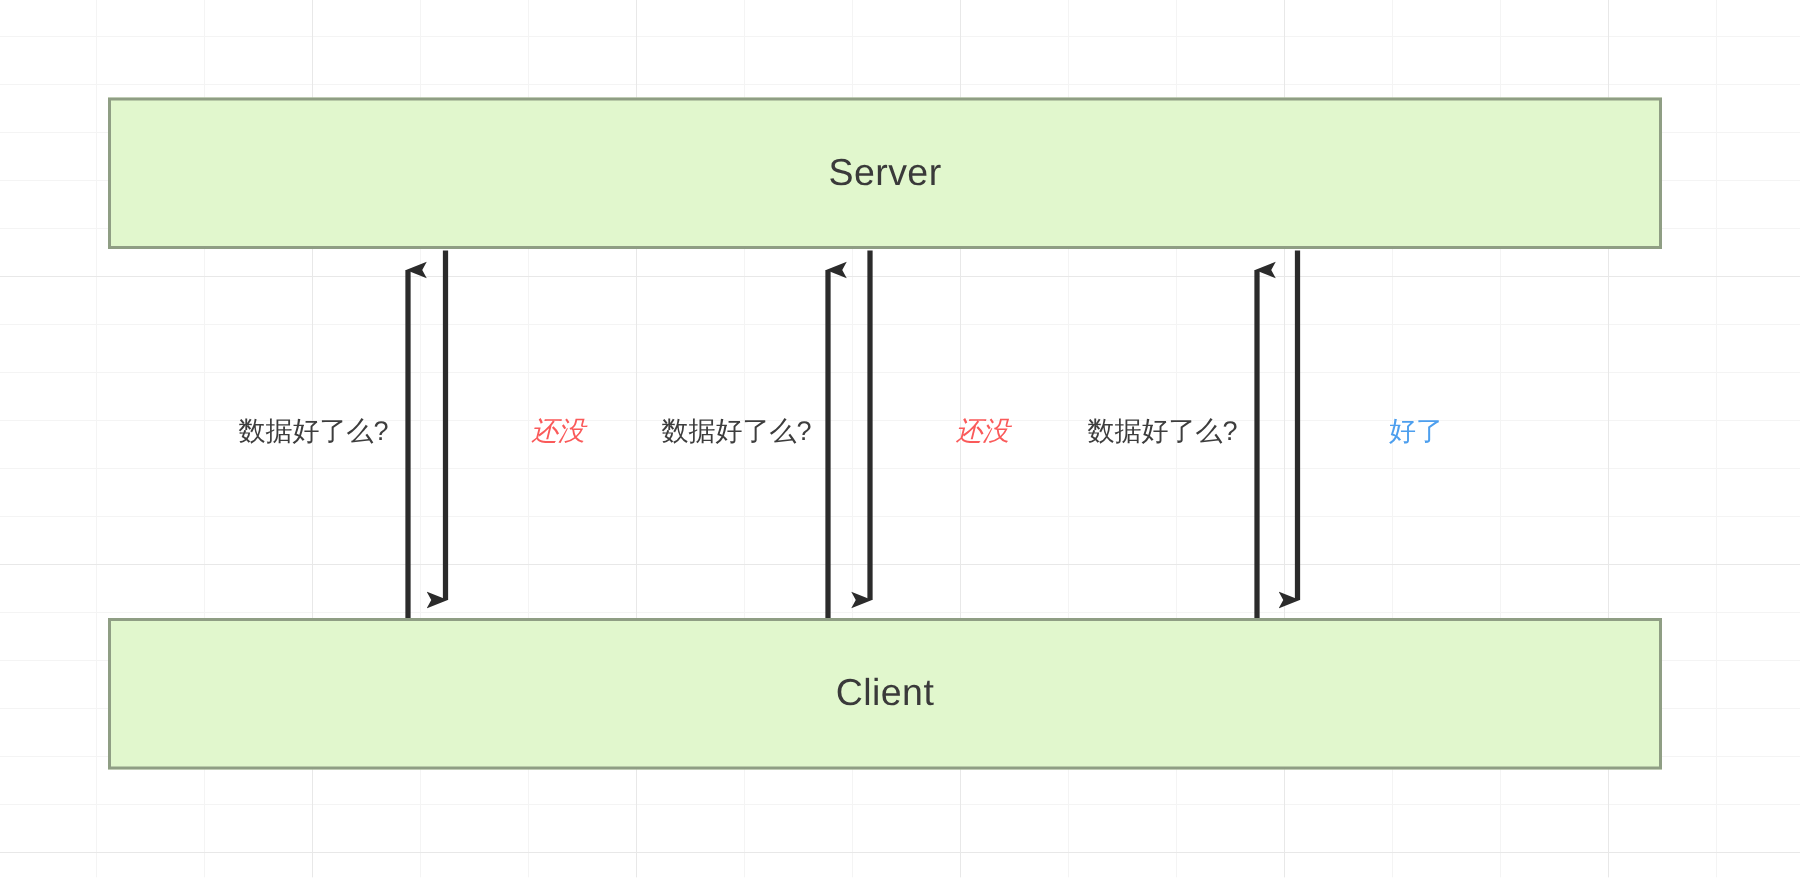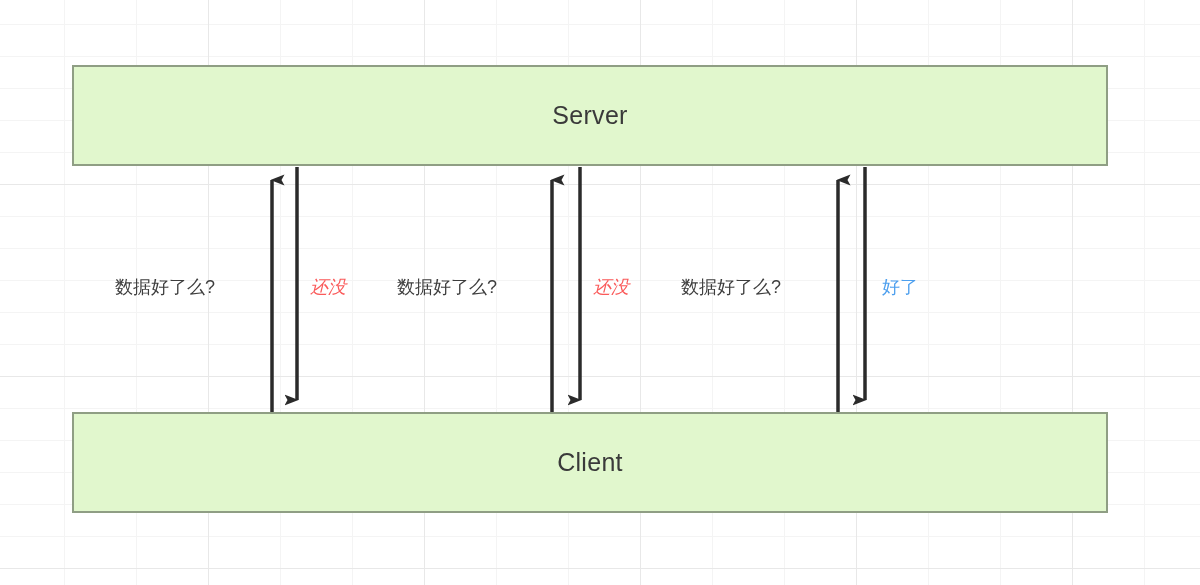--- a/index.html
+++ b/index.html
@@ -50,20 +50,21 @@
     width: 1200px;
     height: 585px;
     pointer-events: none;
   }
   .msg-label {
     position: absolute;
     font-size: 18px;
     white-space: nowrap;
     font-family: "Liberation Sans", "DejaVu Sans", sans-serif;
     line-height: 1;
+    margin-left: 44px;
   }
   .msg-ask { color: #3d3d3d; }
   .msg-deny { color: #fa5a5a; font-style: italic; }
   .msg-ready { color: #4d9fee; }
 </style>
 </head>
 <body>
 
 <div id="canvas">
 

